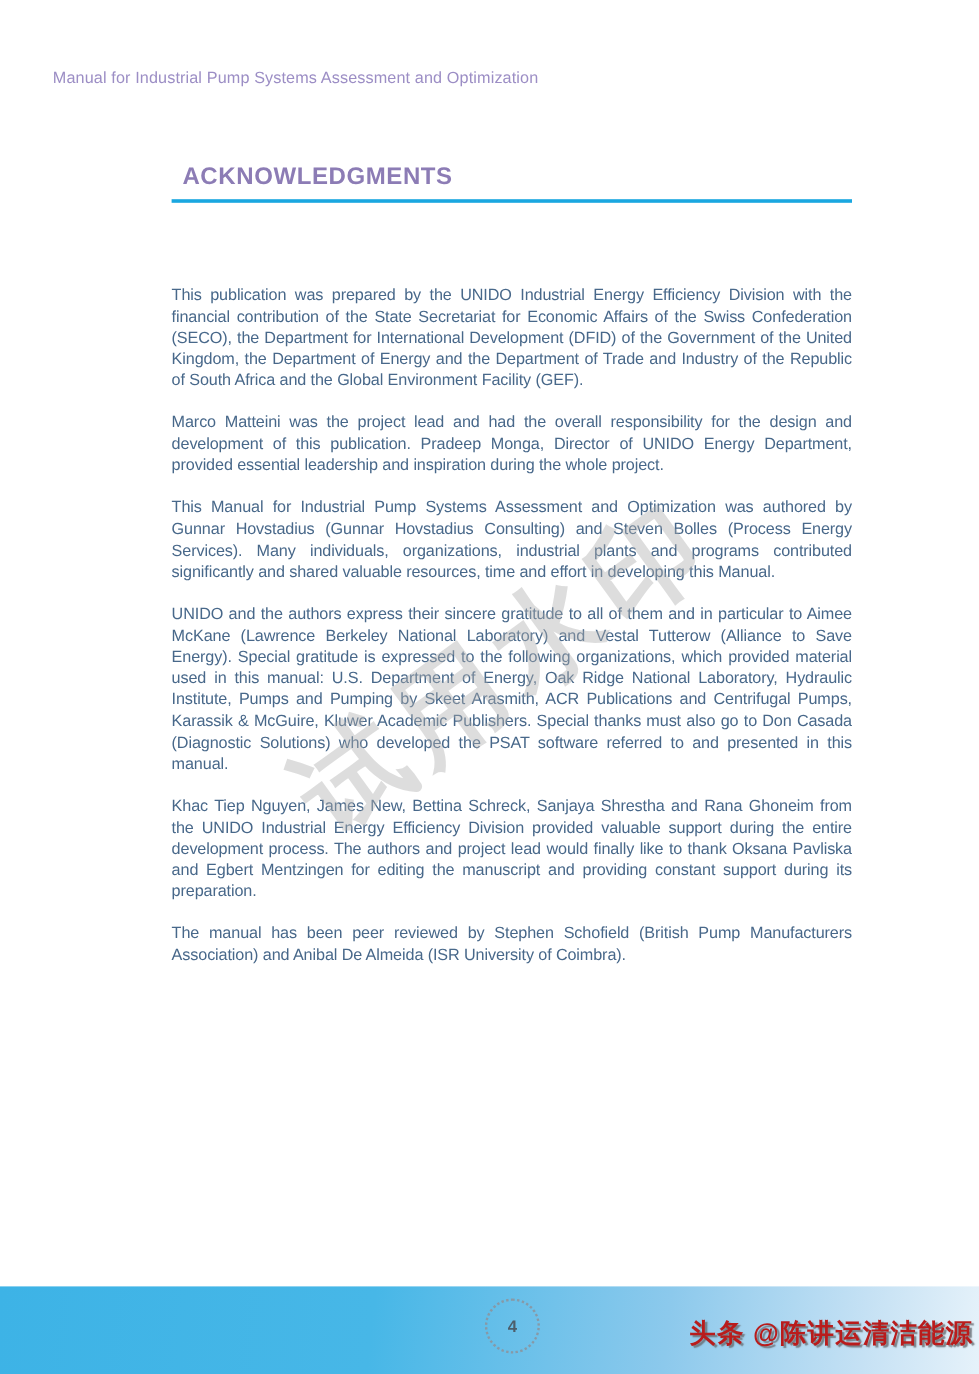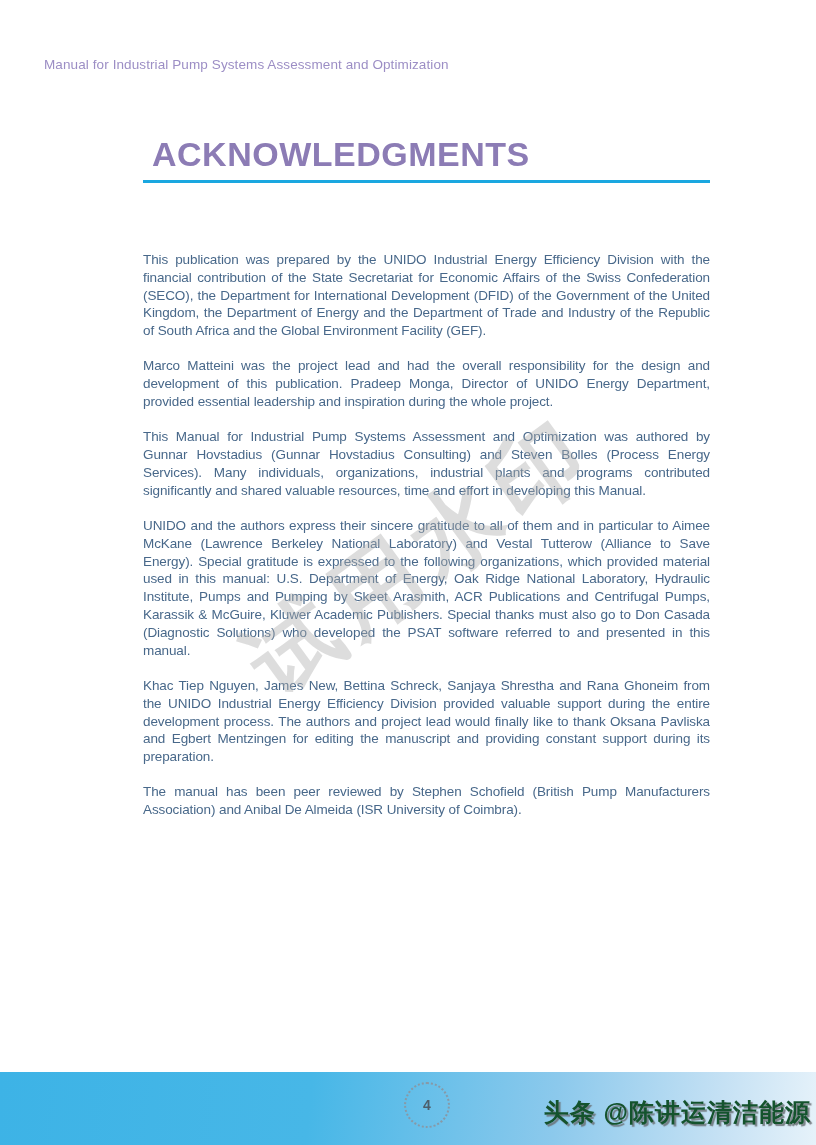--- a/index.html
+++ b/index.html
@@ -26,21 +26,21 @@
     color: #9c8ec5;
     letter-spacing: 0.1px;
   }
   .content {
     position: absolute;
     left: 143px;
     top: 137px;
     width: 567px;
   }
   .doc-title {
-    font-size: 34px;
+    font-size: 20px;
     font-weight: bold;
     color: #8c7cb5;
     letter-spacing: 0.5px;
     line-height: 1;
     margin: 0 0 0 9px;
   }
   .title-rule {
     height: 3px;
     background: #1aa7e0;
     margin-top: 9px;
@@ -97,23 +97,23 @@
     align-items: center;
     justify-content: center;
     font-size: 14px;
     font-weight: bold;
     color: #4d5e6b;
   }
   .footer-watermark {
     position: absolute;
     right: 5px;
     top: 1096px;
-    font-size: 25px;
+    font-size: 22px;
     font-weight: bold;
-    color: #14532d;
+    color: #b91c1c;
     text-shadow: 2px 2px 1px rgba(105, 110, 115, 0.85);
     letter-spacing: 1px;
     white-space: nowrap;
   }
 </style>
 </head>
 <body>
 
 <div class="page">
 

